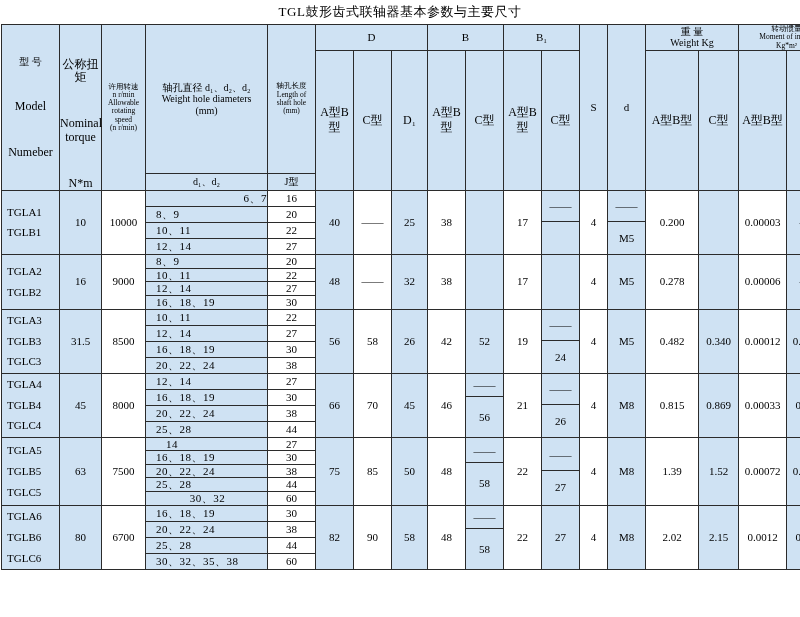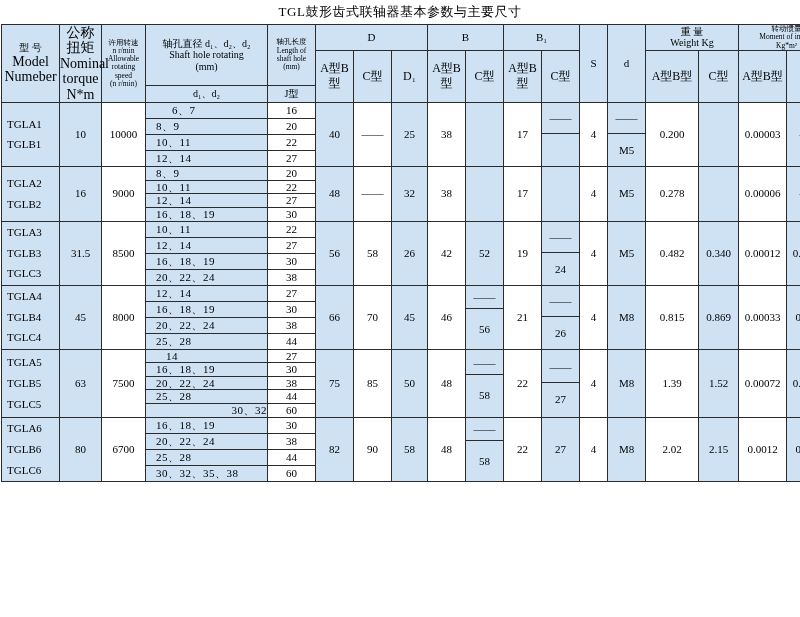--- a/index.html
+++ b/index.html
@@ -30,21 +30,21 @@
     font-size:11px;
     font-weight:normal;
     padding:0;
     line-height:1.15;
   }
   thead td{
     background:#cfe2f3;
     font-size:10px;
   }
   .hdr-cn{font-size:10px;}
-  .hdr-small{font-size:14px;line-height:1.1;}
+  .hdr-small{font-size:12px;line-height:1.1;margin-top:33px;}
   .hdr-big{font-size:11px;}
   .blue{background:#cfe2f3;}
   .white{background:#ffffff;}
   .model-cell{
     background:#cfe2f3;
     font-size:11px;
     text-align:left;
     padding-left:5px;
     line-height:1.9;
   }
@@ -93,21 +93,21 @@
       <td rowspan="3">
         <div class="tiny">许用转速</div>
         <div class="tiny">n r/min</div>
         <div class="tiny">Allowable</div>
         <div class="tiny">rotating</div>
         <div class="tiny">speed</div>
         <div class="tiny">(n r/min)</div>
       </td>
       <td rowspan="2">
         <div class="hdr-cn">轴孔直径 d₁、d₂、d₂</div>
-        <div class="hdr-cn">Shaft hole rotating</div>
+        <div class="hdr-cn">Weight hole diameters</div>
         <div class="hdr-cn">(mm)</div>
       </td>
       <td rowspan="2">
         <div class="tiny">轴孔长度</div>
         <div class="tiny">Length of</div>
         <div class="tiny">shaft hole</div>
         <div class="tiny">(mm)</div>
       </td>
       <td colspan="3">
         <span class="hdr-big">D</span>
@@ -179,21 +179,21 @@
     </tr>
   </thead>
   <tbody id="tbody">
       <tr>
         <td rowspan="4" class="model-cell">
           <div>TGLA1</div>
           <div>TGLB1</div>
         </td>
         <td rowspan="4" class="blue">10</td>
         <td rowspan="4" class="white">10000</td>
-        <td class="blue bore" style="text-align: left; padding-left: 26px;">6、7</td>
+        <td class="blue bore" style="text-align: right; padding-left: 26px;">6、7</td>
         <td class="white">16</td>
         <td rowspan="4" class="blue">40</td>
         <td rowspan="4" class="white">——</td>
         <td rowspan="4" class="blue">25</td>
         <td rowspan="4" class="white">38</td>
         <td rowspan="4" class="blue"></td>
         <td rowspan="4" class="white">17</td>
         <td rowspan="4" class="blue">
           <div style="border-bottom:1px solid #2b2b2b;height:30px;line-height:30px;">——</div>
           <div style="height:32px;"></div>
@@ -372,21 +372,21 @@
       </tr>
       <tr>
         <td class="blue bore" style="text-align: left; padding-left: 10px;">20、22、24</td>
         <td class="white">38</td>
       </tr>
       <tr>
         <td class="blue bore" style="text-align: left; padding-left: 10px;">25、28</td>
         <td class="white">44</td>
       </tr>
       <tr>
-        <td class="blue bore" style="text-align: right; padding-left: 2px; margin-top: 28px;">30、32</td>
+        <td class="blue bore" style="text-align: center; padding-left: 2px; margin-top: 28px;">30、32</td>
         <td class="white">60</td>
       </tr>
       <tr>
         <td rowspan="4" class="model-cell">
           <div>TGLA6</div>
           <div>TGLB6</div>
           <div>TGLC6</div>
         </td>
         <td rowspan="4" class="blue">80</td>
         <td rowspan="4" class="white">6700</td>

